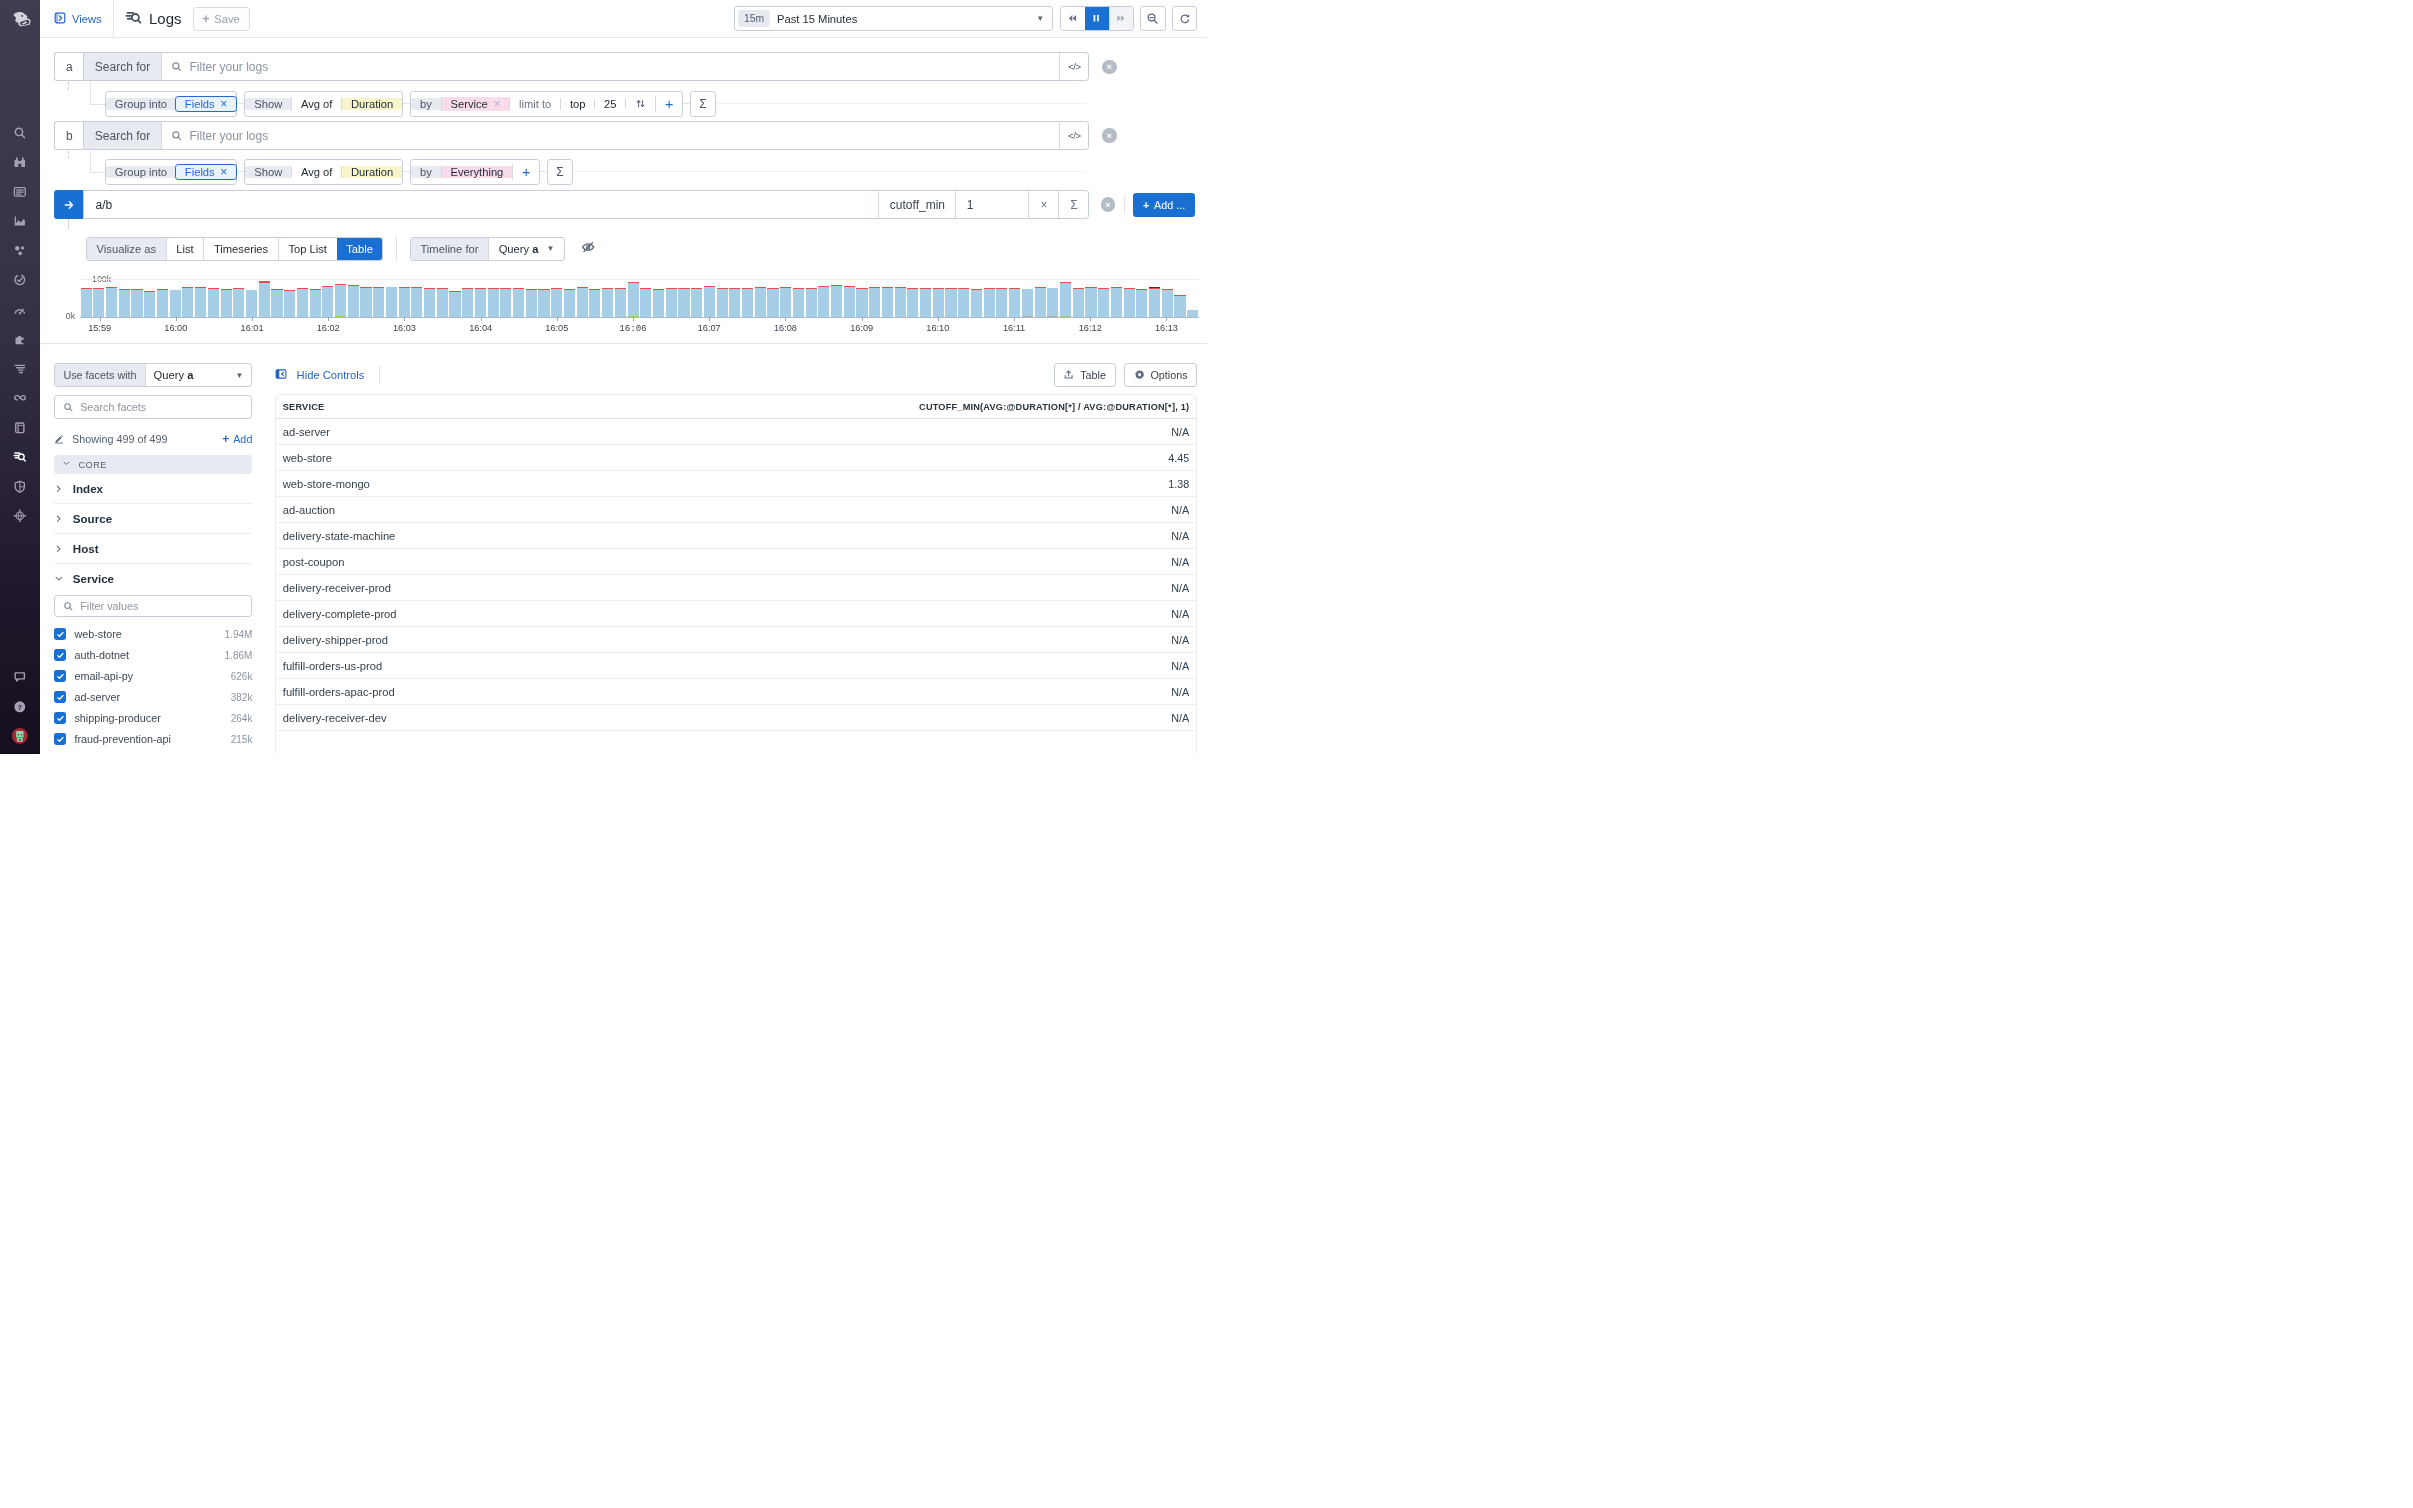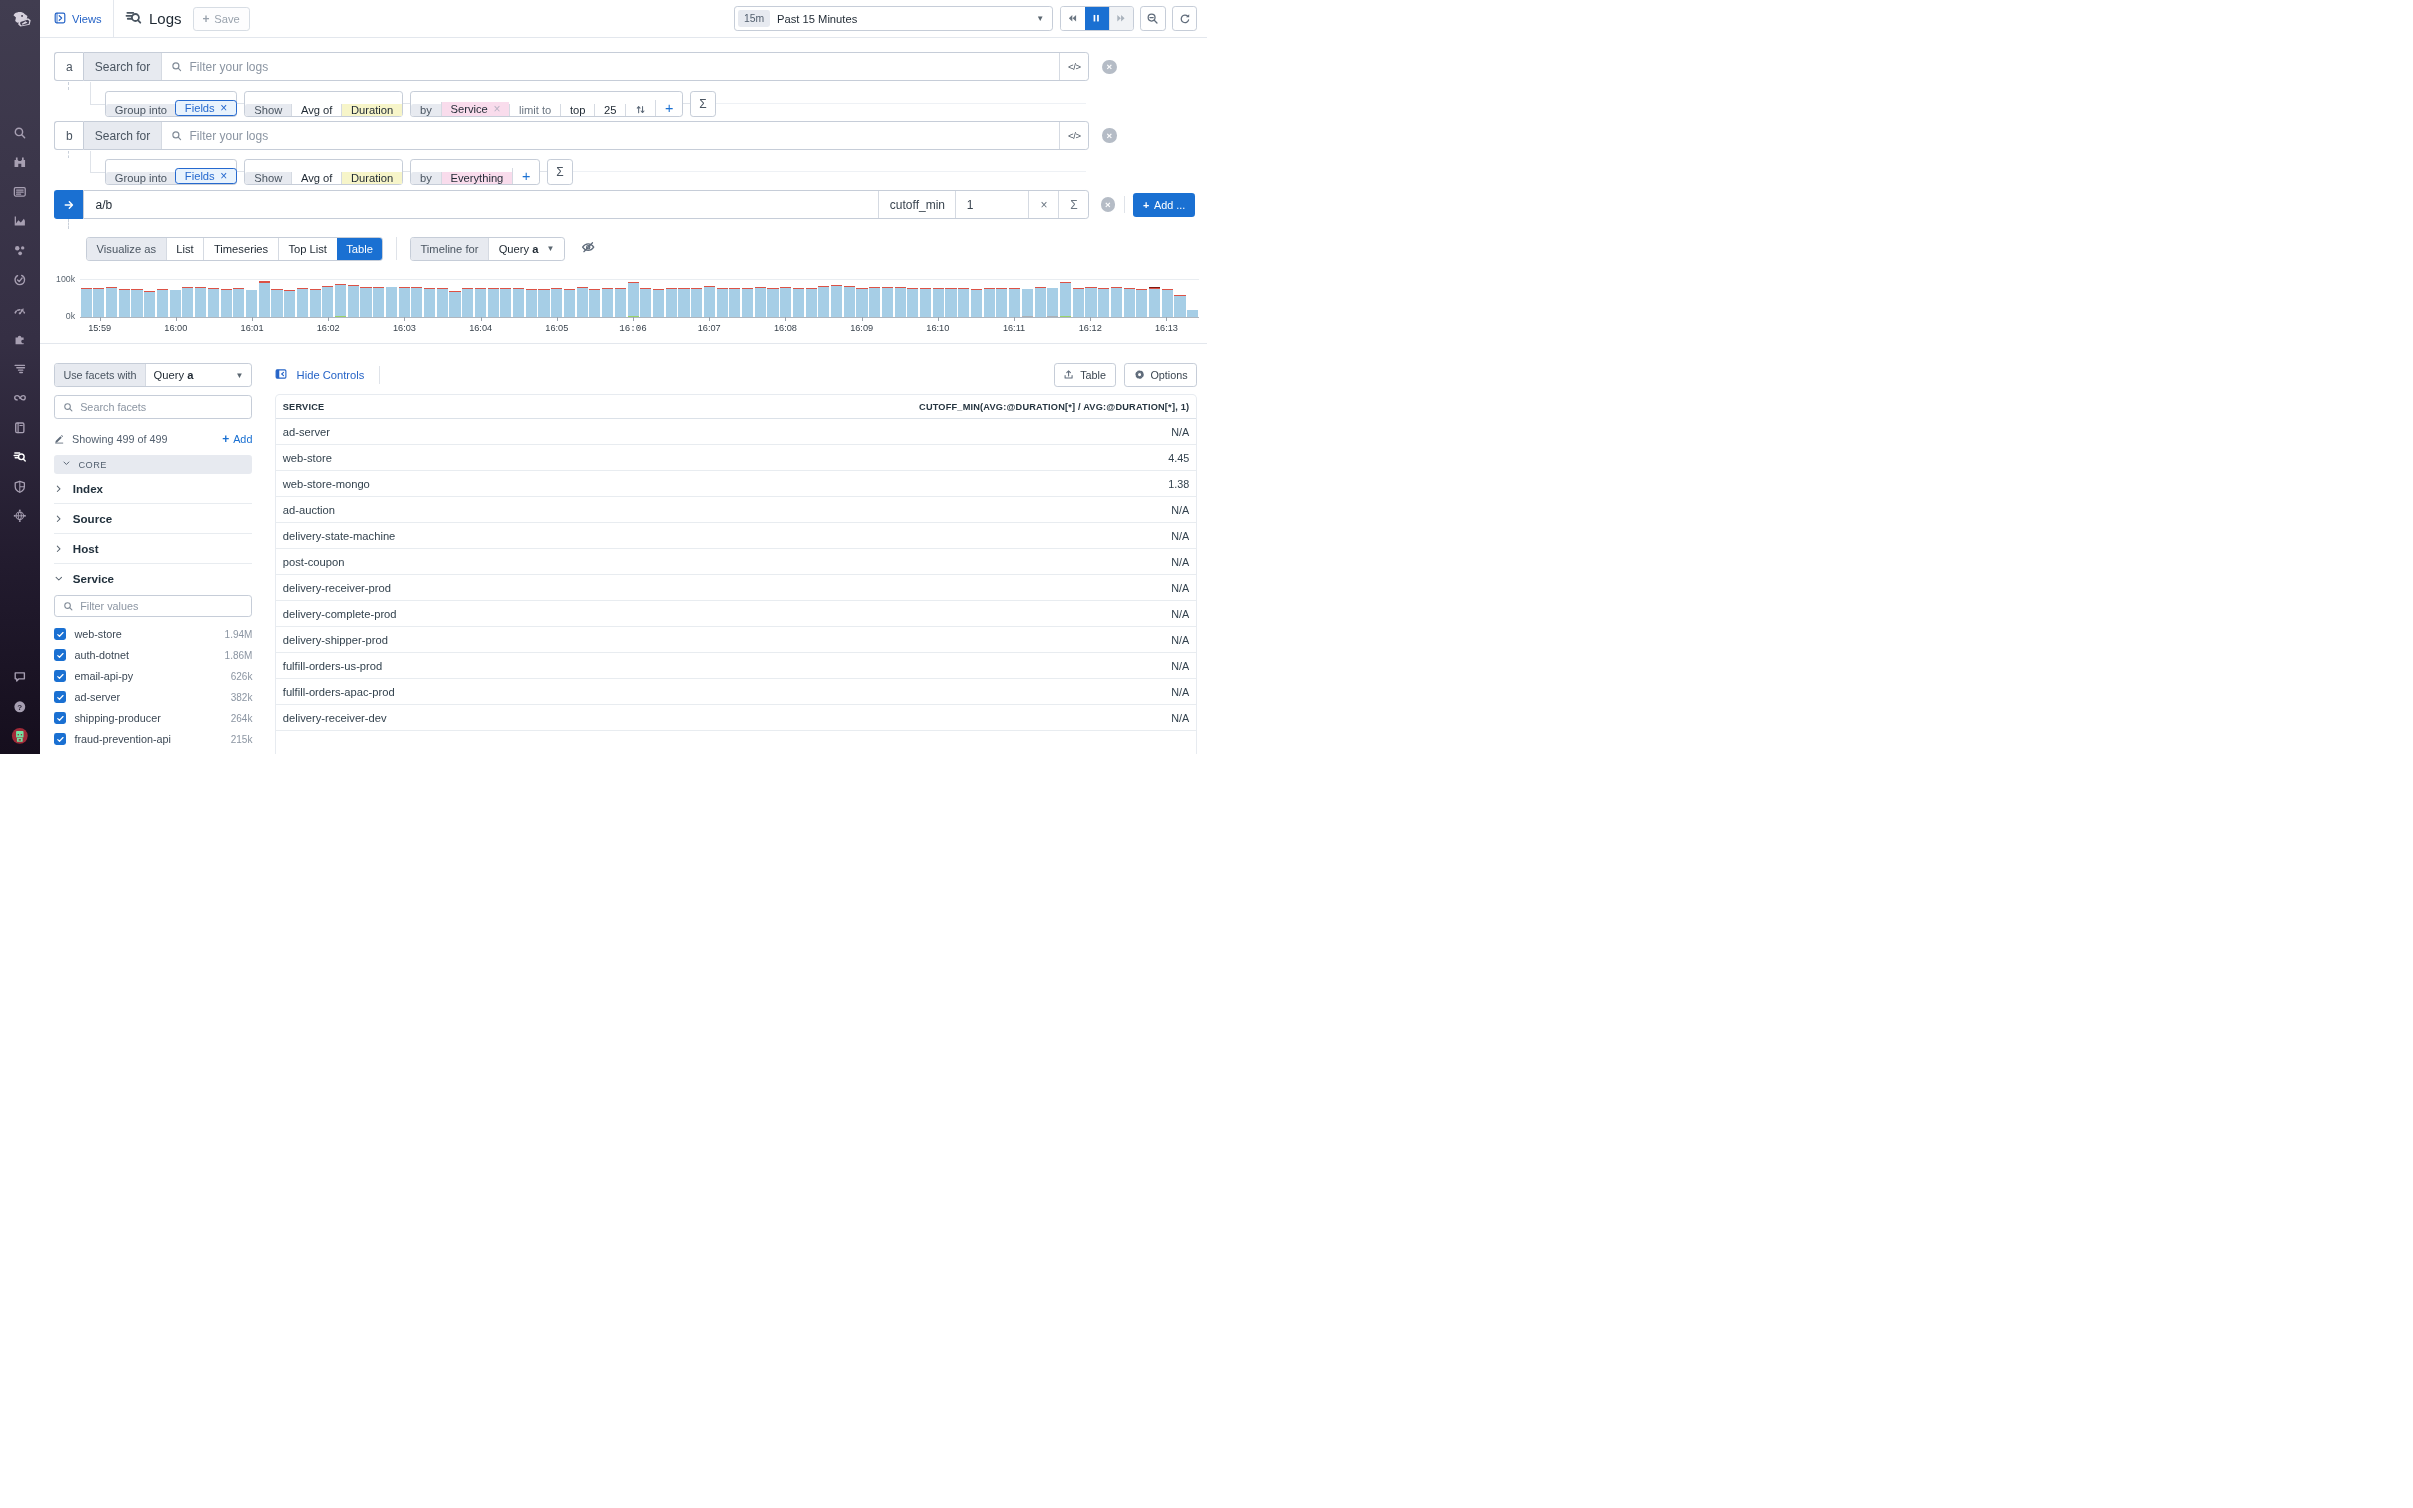--- a/index.html
+++ b/index.html
@@ -65,21 +65,21 @@
   .row-tail { width:108px; flex:0 0 108px; display:flex; align-items:center; padding-left:12.8px; gap:9.6px; }
   .circle-x { width:14.4px; height:14.4px; border-radius:50%; background:#b5bcc6; color:#fff; font-size:9.6px;
     font-weight:bold; display:flex; align-items:center; justify-content:center; cursor:pointer; line-height:1; }
   .tail-div { width:0.8px; height:17.6px; background:#dfe3e9; }
   .add-btn { background:#1a70d2; color:#fff; border:none; border-radius:3.2px; height:24px; padding:0 9.6px;
     font-size:10.8px; display:flex; align-items:center; gap:4.8px; cursor:pointer; white-space:nowrap; }
 
   .grp-row { position:absolute; left:65px; right:121px; height:25.5px; display:flex; align-items:center; }
   .grp-row::before { content:""; position:absolute; left:-15px; top:50%; width:15px; height:0;
     border-top:0.8px solid #dfe3e9; }
-  .chip-group { display:flex; align-items:flex-end; height:25.5px; border:0.8px solid #c6cdd8; border-radius:3.2px;
+  .chip-group { display:flex; align-items:center; height:25.5px; border:0.8px solid #c6cdd8; border-radius:3.2px;
     background:#fff; }
   .cseg { display:flex; align-items:center; padding:0 8.8px; font-size:11.2px; color:#1e2832; }
   .cseg + .cseg { border-left:0.8px solid #d5dae2; }
   .cseg.glabel { background:#e7eaf0; color:#4a5561; border-radius:2.4px 0 0 2.4px; }
   .cseg.gray-txt { color:#6b7682; }
   .chip-fields { margin:-0.8px; border:0.8px solid #2569cf; border-radius:3.2px; background:#e9f3fd;
     color:#2569cf; display:flex; align-items:center; gap:5.6px; padding:0 8.8px; font-size:11.2px; }
   .chip-fields .x { font-size:12px; cursor:pointer; }
   .cseg.yellow { background:#f7f5c9; }
   .cseg.pink { background:#f9dcec; gap:5.6px; }
@@ -514,21 +514,21 @@
         </span>
       </div>
       <span class="eye-btn" id="ic-eyeoff"><svg width="14.4" height="14.4" viewBox="0 0 16 16" xmlns="http://www.w3.org/2000/svg">
             <path d="M1.8 8s2.4-3.6 6.2-3.6S14.2 8 14.2 8 11.8 11.6 8 11.6 1.8 8 1.8 8z" stroke="currentColor" fill="none" stroke-linecap="round" stroke-linejoin="round" stroke-width="1.4"></path>
             <circle cx="8" cy="8" r="1.8" stroke="currentColor" fill="none" stroke-linecap="round" stroke-linejoin="round" stroke-width="1.4"></circle>
             <line x1="3.2" y1="13" x2="12.8" y2="3" stroke="currentColor" fill="none" stroke-linecap="round" stroke-linejoin="round" stroke-width="1.4"></line>
           </svg></span>
     </section>
 
     <section class="chart">
-      <span class="ylab" style="top:8px;">100k</span>
+      <span class="ylab" style="top:8px;margin-left:36px;">100k</span>
       <span class="ylab" style="top:45px;">0k</span>
       <div class="gridline"></div>
       <div class="bars" id="chart-bars">
           <div class="bar">
             <div style="height: 0.8px; background: rgb(220, 82, 70);"></div>
             <div style="height: 28px; background: rgb(166, 206, 230);"></div>
           </div>
           <div class="bar">
             <div style="height: 0.8px; background: rgb(220, 82, 70);"></div>
             <div style="height: 28px; background: rgb(166, 206, 230);"></div>

